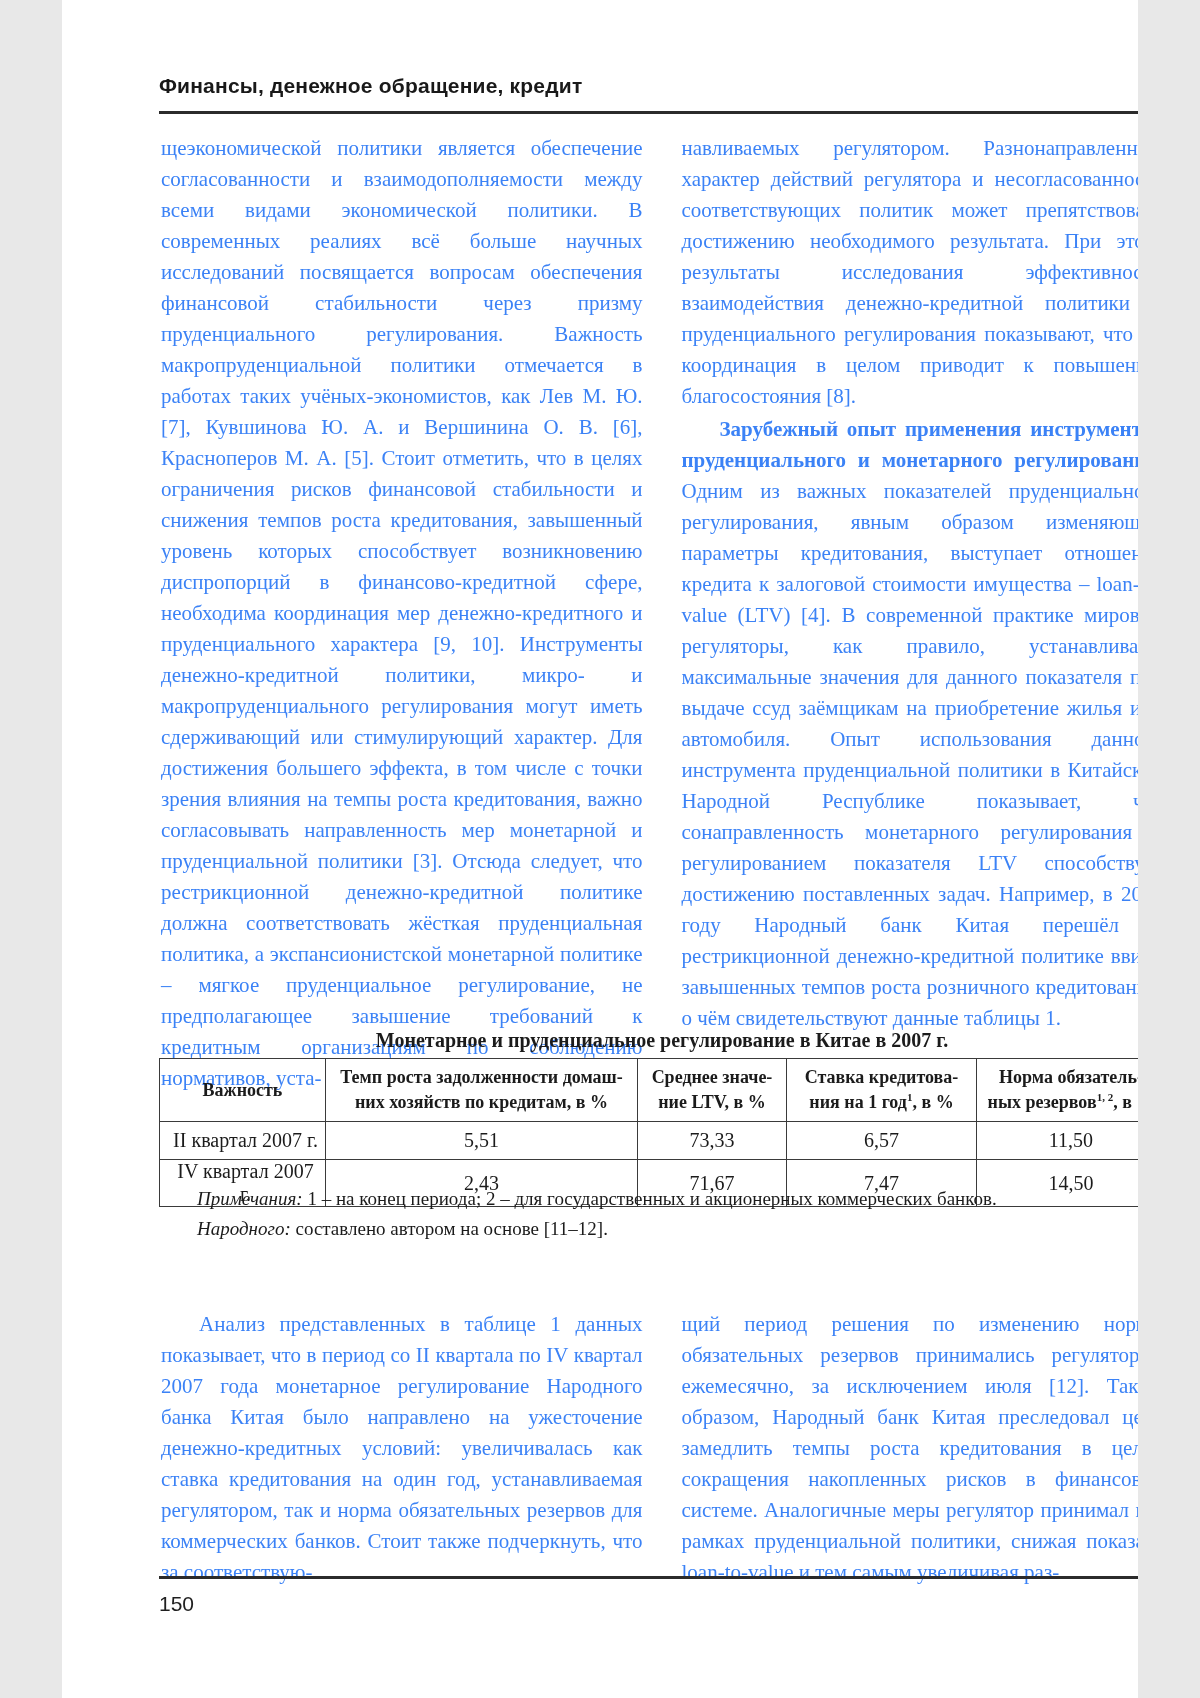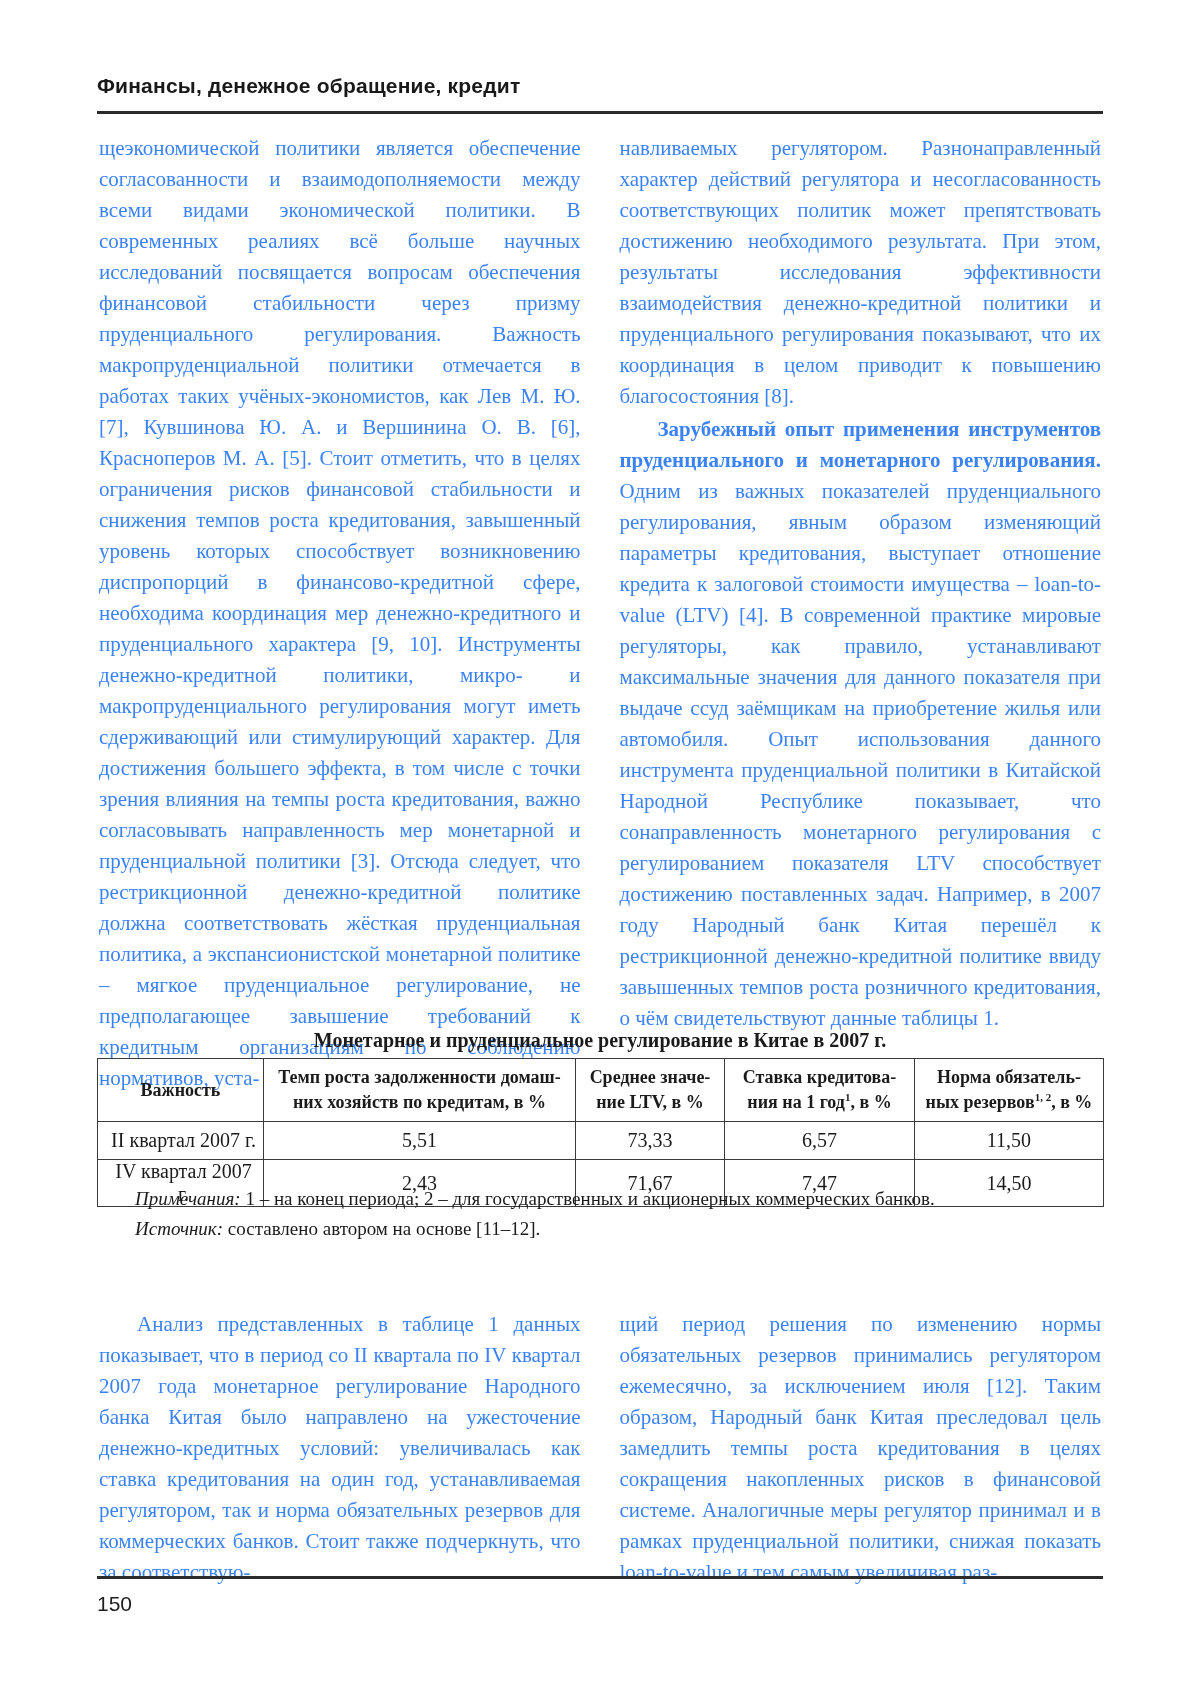--- a/index.html
+++ b/index.html
@@ -1,17 +1,17 @@
 <!DOCTYPE html>
 <html lang="ru"><head>
 <meta charset="utf-8">
 <style>
   html,body { margin:0; padding:0; background:#e8e8e8; }
   .page {
-    position:relative; width:1200px; height:1698px; margin:0 auto;
+    position:relative; width:1076px; height:1698px; margin:0 auto;
     background:#ffffff; color:#1b1b1b;
     font-family:"Liberation Serif", serif;
     overflow:hidden;
   }
   .running-head {
     position:absolute; top:74px; left:97px; width:1006px;
     font-family:"Liberation Sans", sans-serif; font-weight:bold; font-size:21px;
     letter-spacing:0.2px; color:#191919;
   }
   .head-rule, .foot-rule {
@@ -113,21 +113,21 @@
         <td>2,43</td>
         <td>71,67</td>
         <td>7,47</td>
         <td>14,50</td>
       </tr>
     </tbody>
   </table>
 
   <div class="notes">
     <p><span class="nlabel">Примечания:</span> <span>1 – на конец периода; 2 – для государственных и акционерных коммерческих банков.</span></p>
-    <p><span class="nlabel">Источник:</span> <span>составлено автором на основе [11–12].</span></p>
+    <p><span class="nlabel">Народного:</span> <span>составлено автором на основе [11–12].</span></p>
   </div>
 
   <section class="cols bottom-cols">
     <div class="col">
       <p class="indent">Анализ представленных в таблице 1 данных показывает, что в период со II квартала по IV квартал 2007 года монетарное регулирование Народного банка Китая было направлено на ужесточение денежно-кредитных условий: увеличивалась как ставка кредитования на один год, устанавливаемая регулятором, так и норма обязательных резервов для коммерческих банков. Стоит также подчеркнуть, что за соответствую-</p>
     </div>
     <div class="col">
       <p>щий период решения по изменению нормы обязательных резервов принимались регулятором ежемесячно, за исключением июля [12]. Таким образом, Народный банк Китая преследовал цель замедлить темпы роста кредитования в целях сокращения накопленных рисков в финансовой системе. Аналогичные меры регулятор принимал и в рамках пруденциальной политики, снижая показать loan-to-value и тем самым увеличивая раз-</p>
     </div>
   </section>

